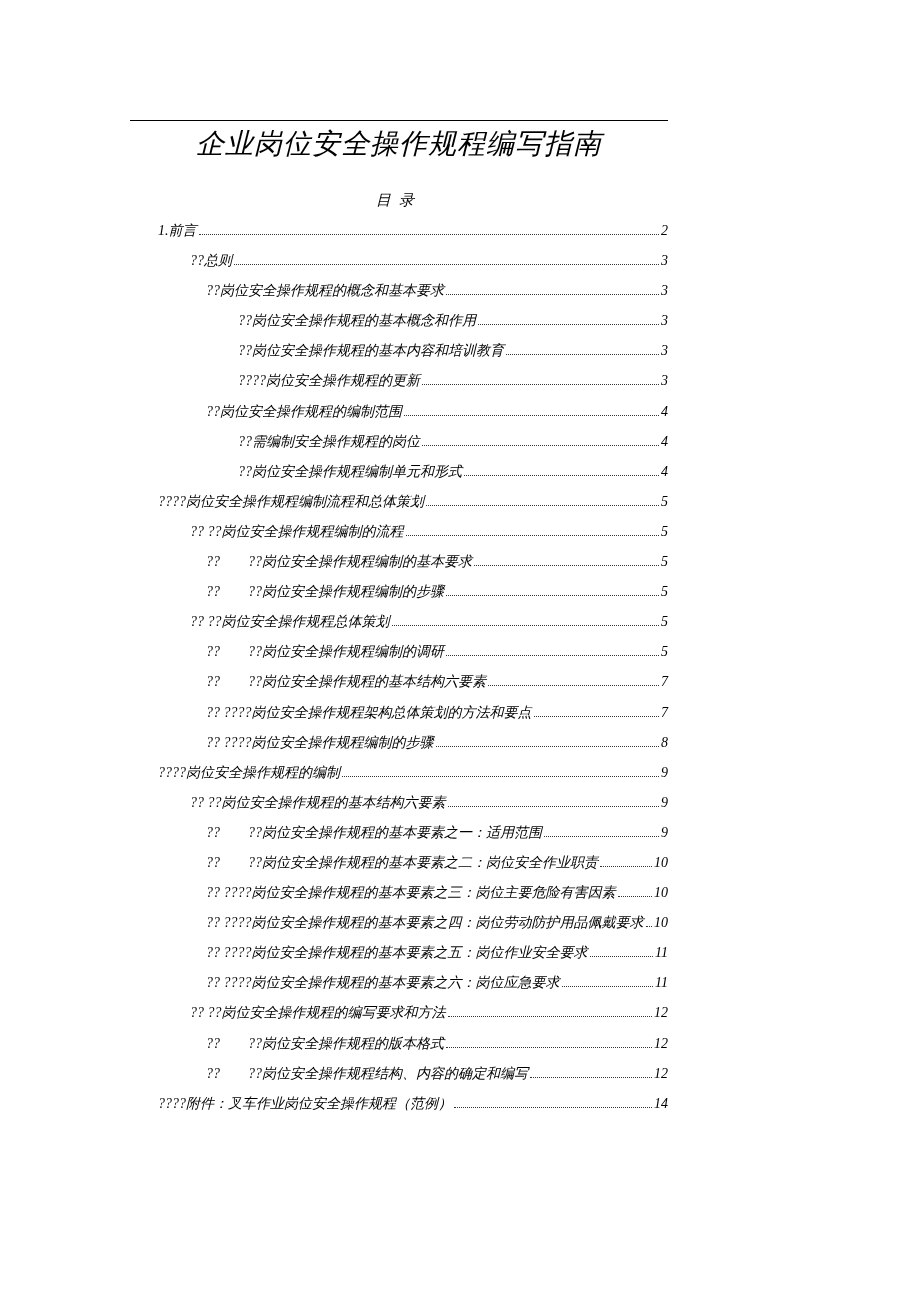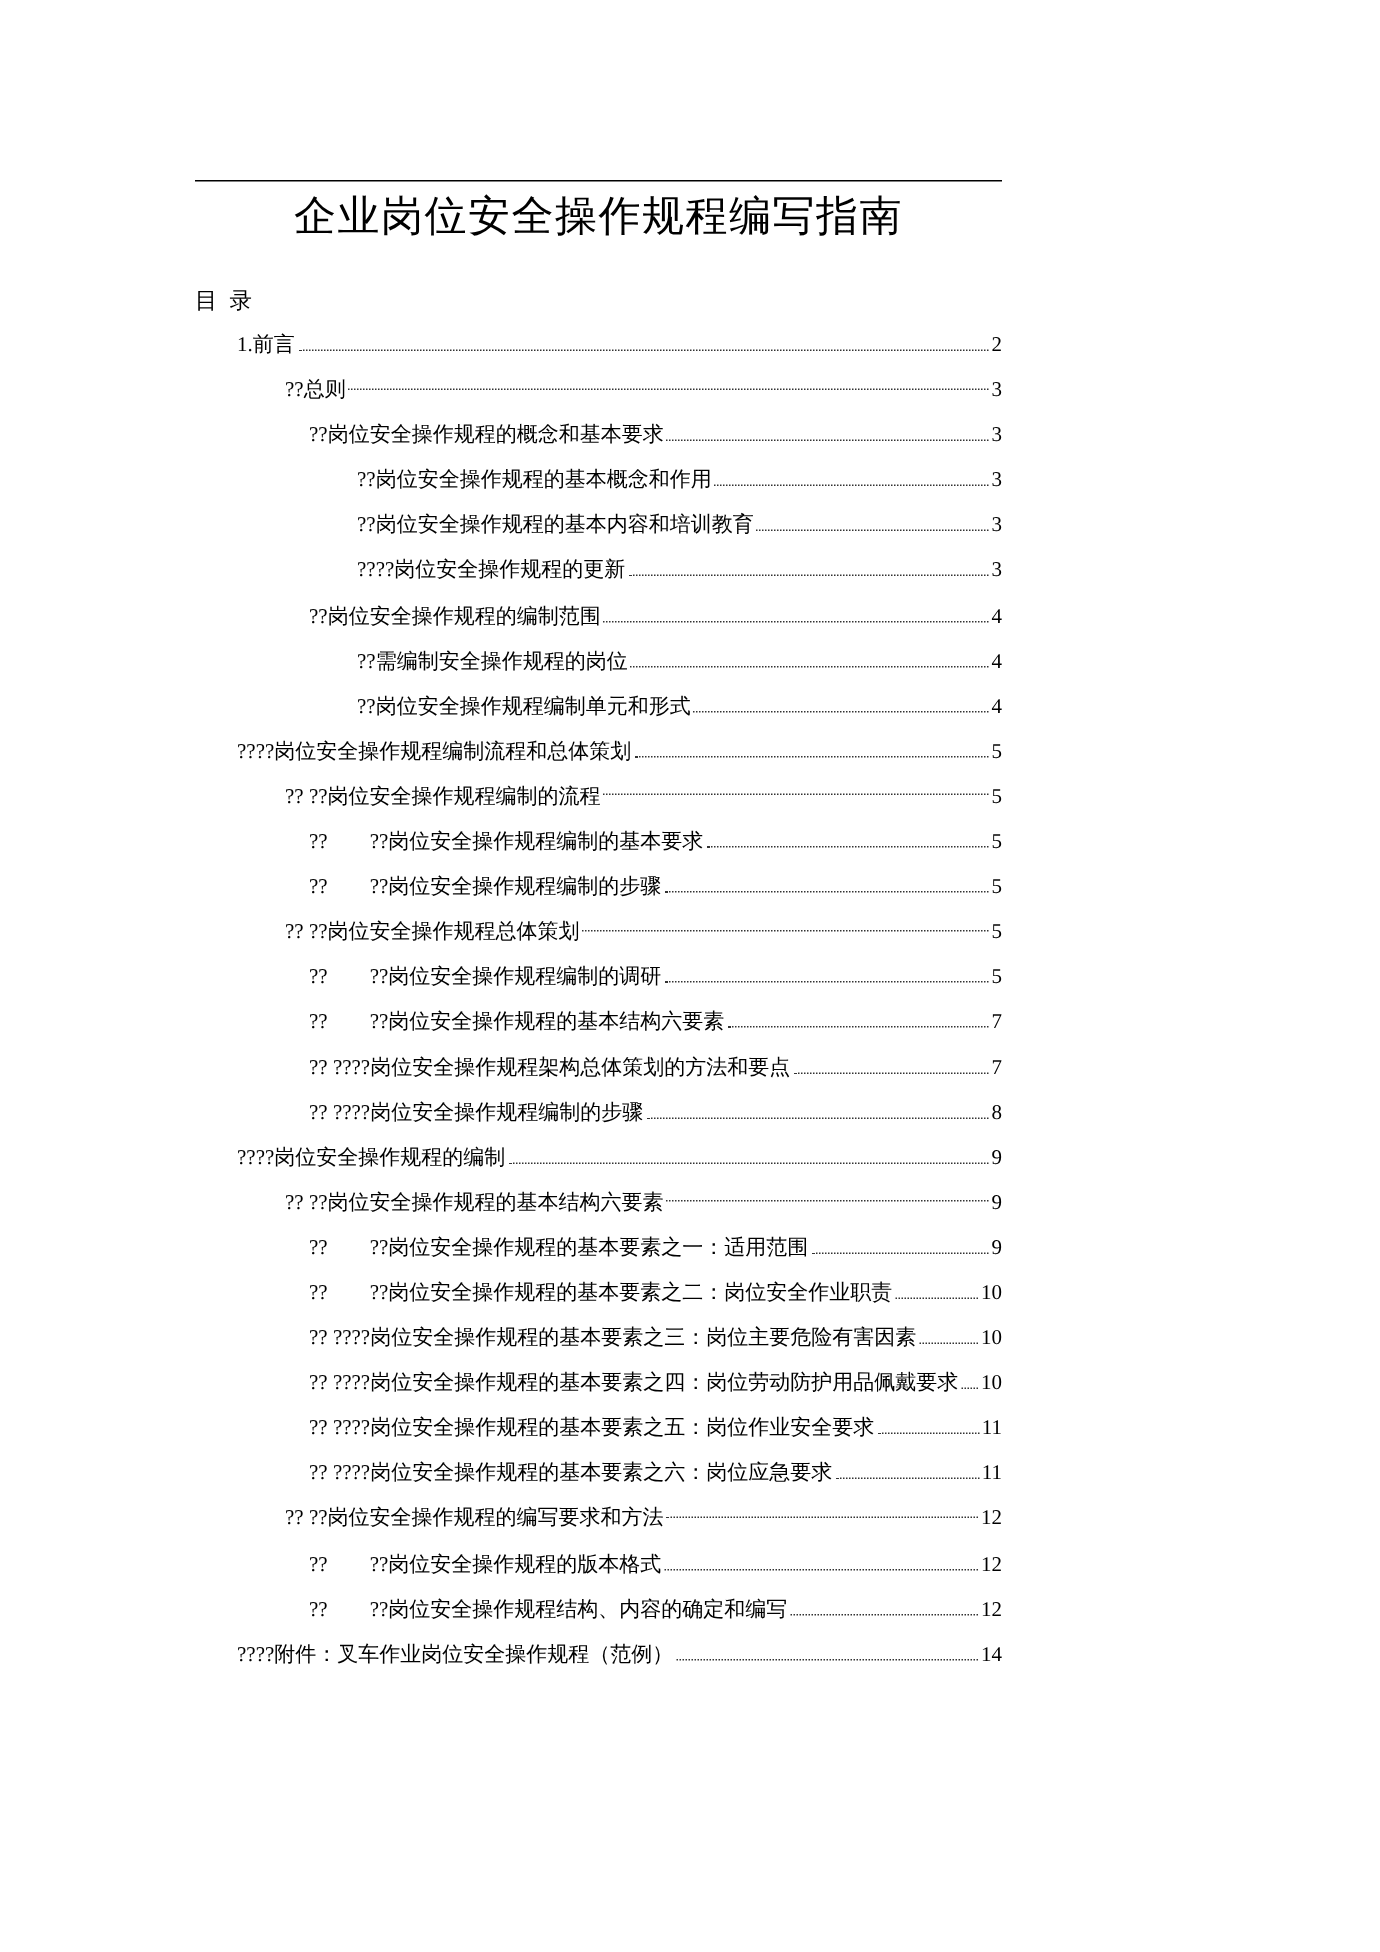--- a/index.html
+++ b/index.html
@@ -6,34 +6,36 @@
     font-family: "SimSun", "宋体", serif;
     background: #fff;
     margin: 0;
     padding: 0;
     width: 920px;
   }
   .page {
     width: 798px;
     box-sizing: border-box;
     padding: 120px 130px 60px 130px;
+    font-style: italic;
   }
   .rule {
     border-top: 1px solid #000;
     margin-bottom: 4px;
   }
   .title {
     text-align: center;
     font-family: "SimHei", "黑体", sans-serif;
     font-size: 28px;
     font-weight: 400;
     letter-spacing: 1px;
     margin: 0 0 28px 0;
   }
   .toc-heading {
+    text-align: center;
     font-size: 15px;
     letter-spacing: 8px;
     margin-bottom: 6px;
   }
   .toc {
     font-size: 14px;
     line-height: 2.15;
   }
   .toc-row {
     display: flex;
@@ -47,21 +49,21 @@
   .toc-dots {
     flex: 1;
     border-bottom: 1.5px dotted #333;
     margin: 0 2px 4px 2px;
     min-width: 6px;
   }
   .toc-page {
     white-space: nowrap;
   }
   .indent-0 { padding-left: 0; }
-  .indent-1 { padding-left: 32px; align-items: center; }
+  .indent-1 { padding-left: 32px; }
   .indent-2 { padding-left: 48px; }
   .indent-3 { padding-left: 80px; }
   .indent-4 { padding-left: 48px; text-align: center; }
 </style>
 </head>
 <body>
 
 <div class="page">
   <div class="rule"></div>
   <h1 class="title">企业岗位安全操作规程编写指南</h1>

